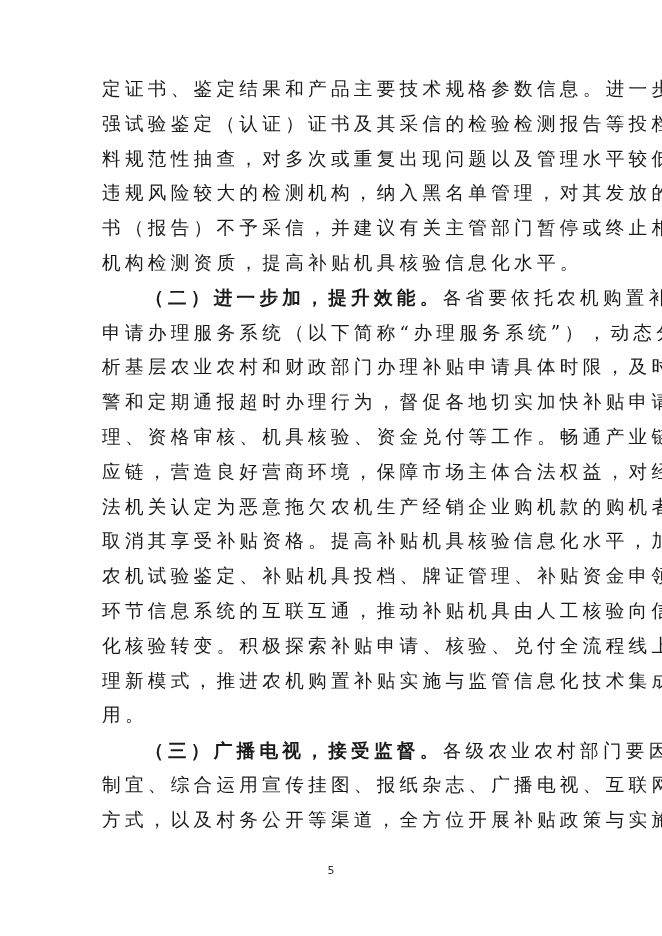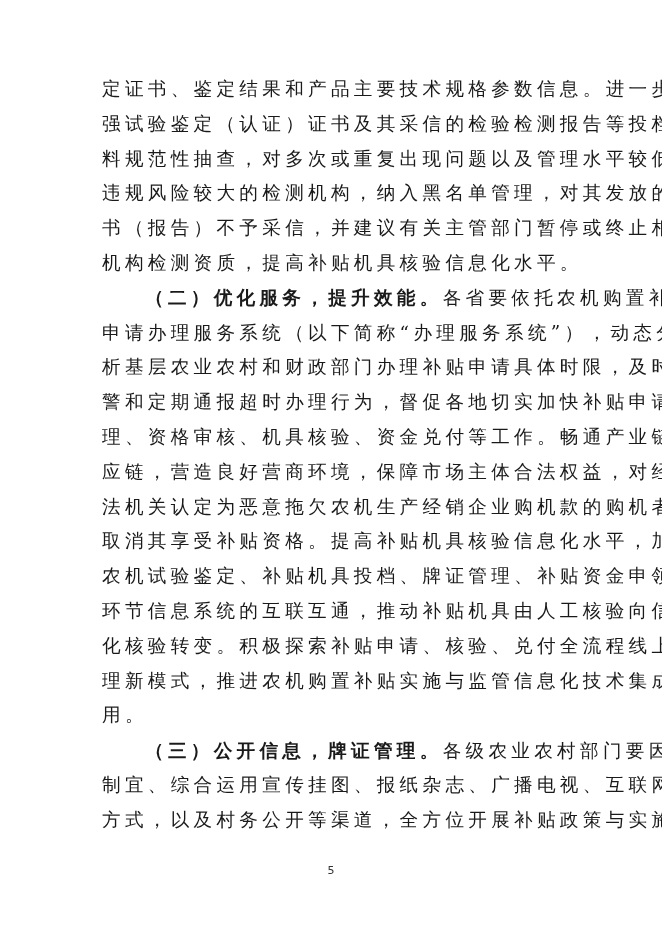--- a/index.html
+++ b/index.html
@@ -38,31 +38,31 @@
 <body>
 
 <div class="page">
   <div class="text-block">
     <div class="line">定证书、鉴定结果和产品主要技术规格参数信息。进一步加</div>
     <div class="line">强试验鉴定（认证）证书及其采信的检验检测报告等投档资</div>
     <div class="line">料规范性抽查，对多次或重复出现问题以及管理水平较低、</div>
     <div class="line">违规风险较大的检测机构，纳入黑名单管理，对其发放的证</div>
     <div class="line">书（报告）不予采信，并建议有关主管部门暂停或终止相关</div>
     <div class="line">机构检测资质，提高补贴机具核验信息化水平。</div>
-    <div class="line indent"><span class="heading">（二）优化服务，提升效能。</span><span>各省要依托农机购置补贴</span></div>
+    <div class="line indent"><span class="heading">（二）进一步加，提升效能。</span><span>各省要依托农机购置补贴</span></div>
     <div class="line">申请办理服务系统（以下简称“办理服务系统”），动态分</div>
     <div class="line">析基层农业农村和财政部门办理补贴申请具体时限，及时预</div>
     <div class="line">警和定期通报超时办理行为，督促各地切实加快补贴申请受</div>
     <div class="line">理、资格审核、机具核验、资金兑付等工作。畅通产业链供</div>
     <div class="line">应链，营造良好营商环境，保障市场主体合法权益，对经司</div>
     <div class="line">法机关认定为恶意拖欠农机生产经销企业购机款的购机者，</div>
     <div class="line">取消其享受补贴资格。提高补贴机具核验信息化水平，加快</div>
     <div class="line">农机试验鉴定、补贴机具投档、牌证管理、补贴资金申领等</div>
     <div class="line">环节信息系统的互联互通，推动补贴机具由人工核验向信息</div>
     <div class="line">化核验转变。积极探索补贴申请、核验、兑付全流程线上办</div>
     <div class="line">理新模式，推进农机购置补贴实施与监管信息化技术集成应</div>
     <div class="line">用。</div>
-    <div class="line indent gap-before"><span class="heading">（三）公开信息，牌证管理。</span><span>各级农业农村部门要因地</span></div>
+    <div class="line indent gap-before"><span class="heading">（三）广播电视，接受监督。</span><span>各级农业农村部门要因地</span></div>
     <div class="line">制宜、综合运用宣传挂图、报纸杂志、广播电视、互联网等</div>
     <div class="line">方式，以及村务公开等渠道，全方位开展补贴政策与实施工</div>
   </div>
   <div class="page-number">5</div>
 </div>
 
 </body></html>

